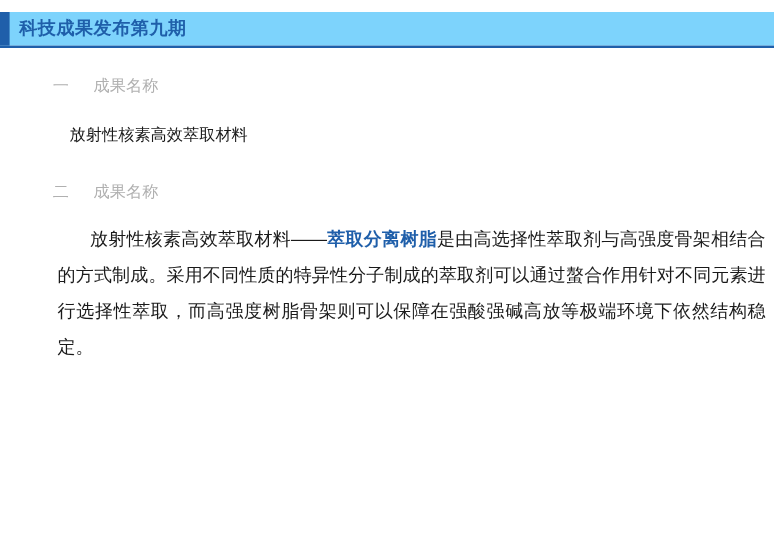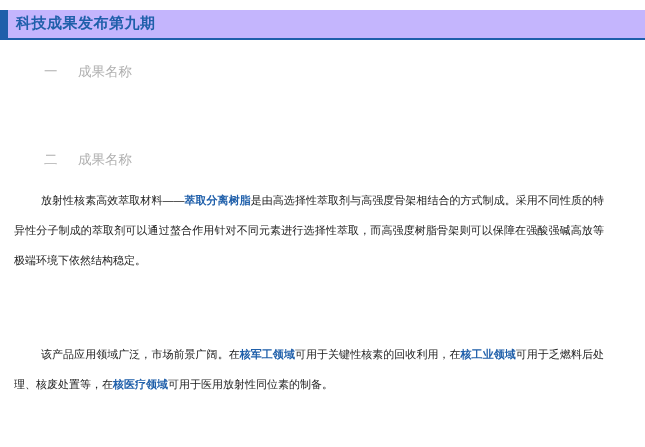--- a/index.html
+++ b/index.html
@@ -21,21 +21,21 @@
     box-sizing: border-box;
   }
 
   
   .title-bar {
     position: absolute;
     left: 0;
     top: 10px;
     width: 645px;
     height: 28px;
-    background: #c4b5fd;
+    background: #7dd3fc;
   }
   .title-accent {
     position: absolute;
     left: 0;
     top: 0;
     width: 8px;
     height: 28px;
     background: #1f5faa;
   }
   .title-text {
@@ -84,23 +84,23 @@
   .body-line {
     position: absolute;
     font-size: 13.5px;
     color: #1a1a1a;
     white-space: nowrap;
   }
   .answer1 { left: 58px; top: 104px; }
 
   .para {
     position: absolute;
-    left: 14px;
+    left: 48px;
     width: 590px;
-    font-size: 11px;
+    font-size: 15px;
     line-height: 30px;
     color: #1a1a1a;
     text-align: justify;
     text-justify: inter-ideograph;
   }
   .para p {
     margin: 0;
     text-indent: 27px;
   }
   .para2 { top: 185px; }
@@ -120,31 +120,27 @@
     <div class="title-accent"></div>
     <div class="title-text">科技成果发布第九期</div>
   </div>
   <div class="title-rule"></div>
 
   <div class="section-head sec1">
     <span class="num">一</span>
     <span class="label">成果名称</span>
   </div>
 
+  <div class="body-line answer1">放射性核素高效萃取材料</div>
 
   <div class="section-head sec2">
     <span class="num">二</span>
     <span class="label">成果名称</span>
   </div>
 
   <div class="para para2">
     <p>
       <span>放射性核素高效萃取材料——</span><span class="kw">萃取分离树脂</span><span>是由高选择性萃取剂与高强度骨架相结合的方式制成。采用不同性质的特异性分子制成的萃取剂可以通过螯合作用针对不同元素进行选择性萃取，而高强度树脂骨架则可以保障在强酸强碱高放等极端环境下依然结构稳定。</span>
     </p>
   </div>
 
-  <div class="para para3">
-    <p>
-      <span>该产品应用领域广泛，市场前景广阔。在</span><span class="kw">核军工领域</span><span>可用于关键性核素的回收利用，在</span><span class="kw">核工业领域</span><span>可用于乏燃料后处理、核废处置等，在</span><span class="kw">核医疗领域</span><span>可用于医用放射性同位素的制备。</span>
-    </p>
-  </div>
 
 </div>
 
 </body></html>

